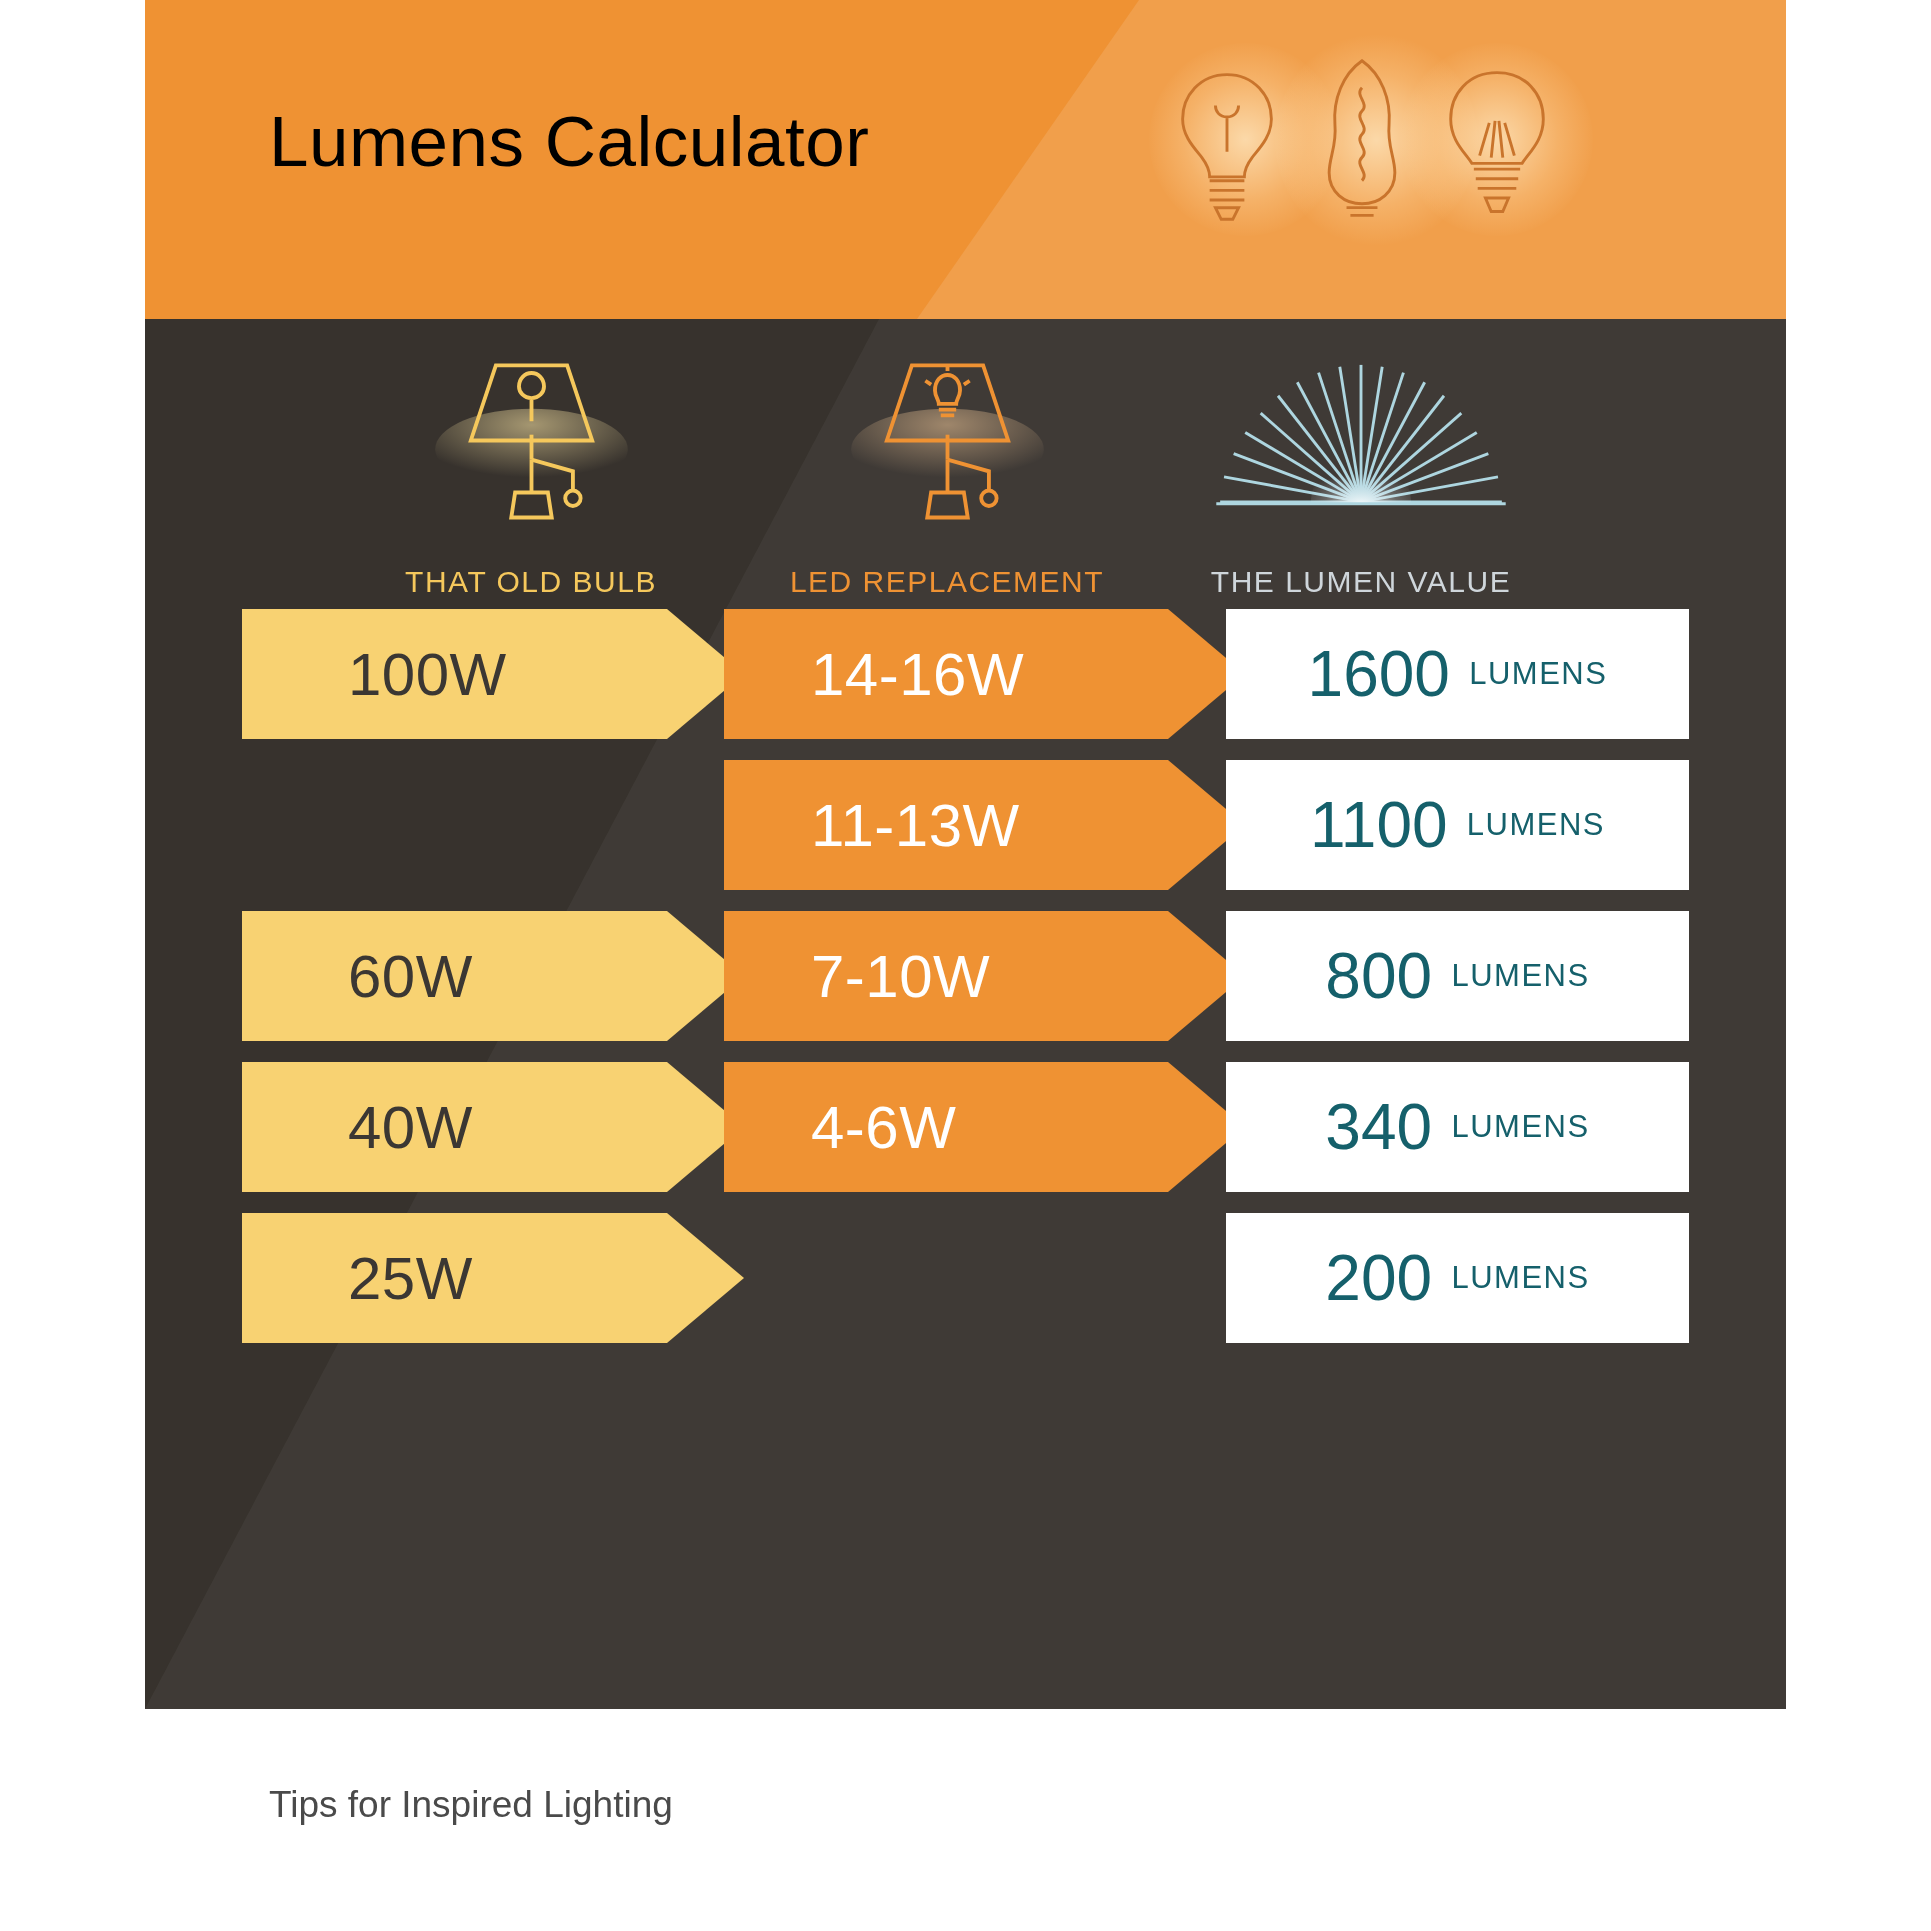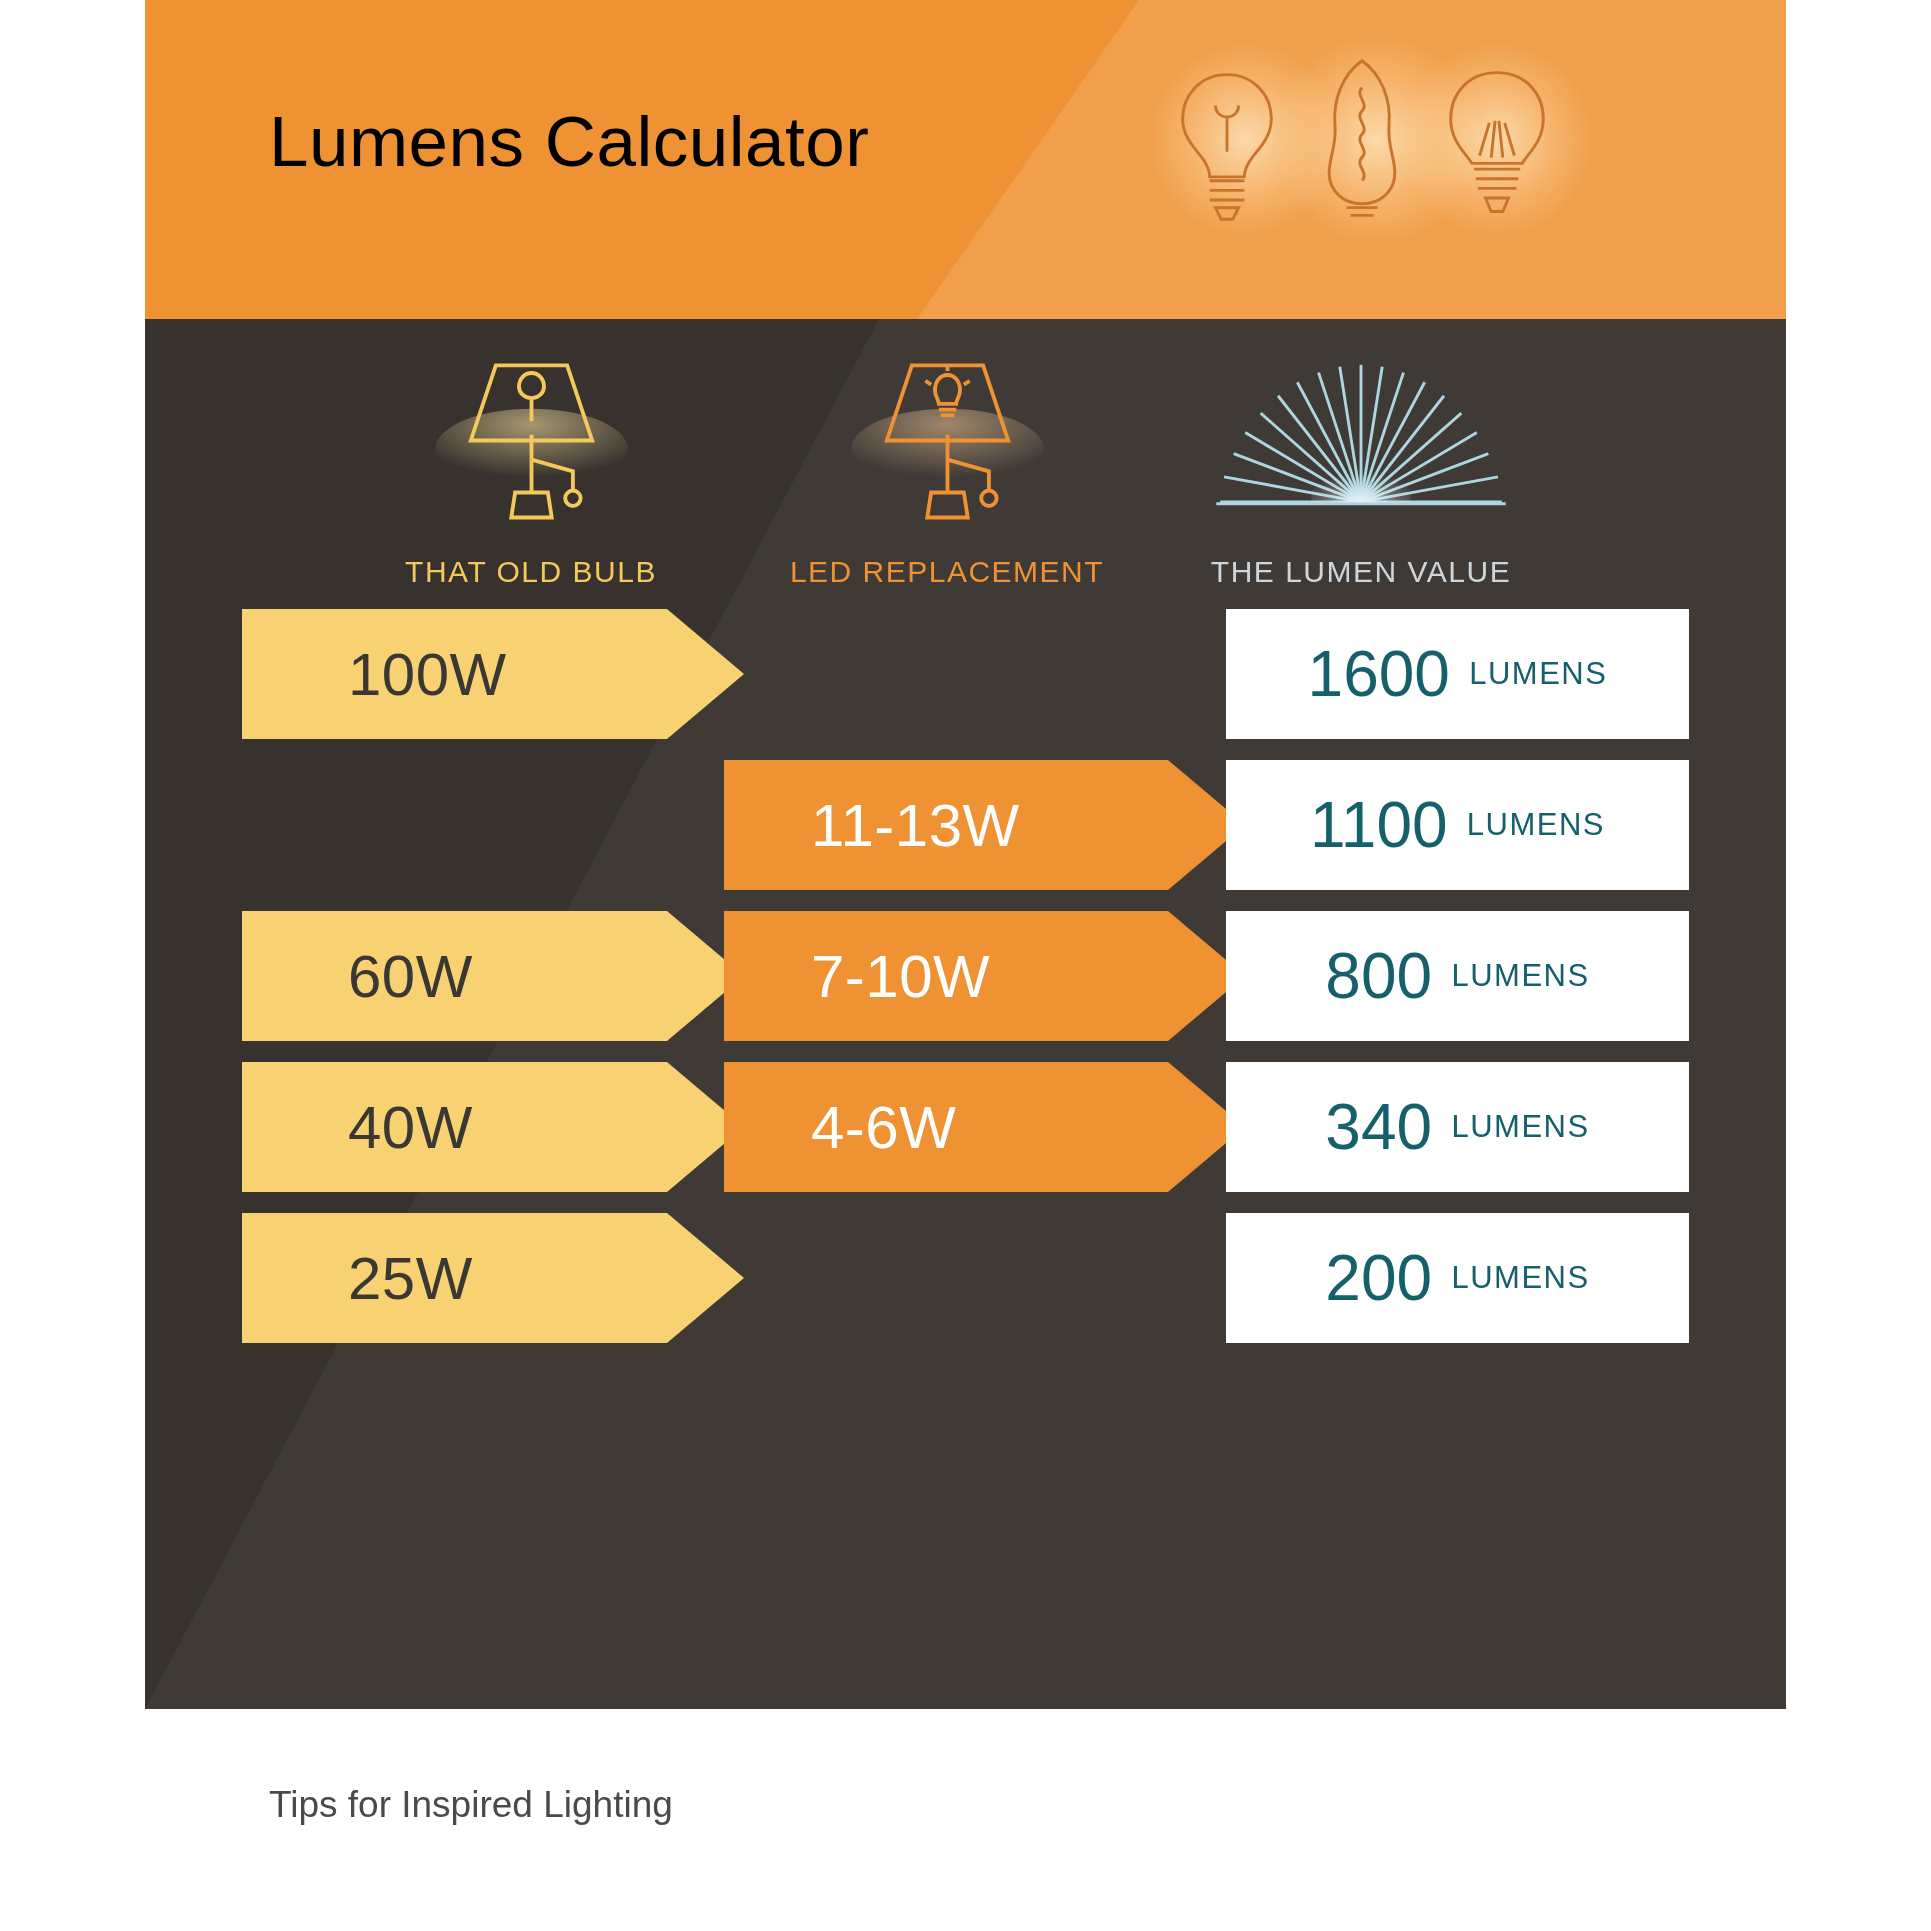--- a/index.html
+++ b/index.html
@@ -99,21 +99,21 @@
     width: 406px;
     text-align: center;
   }
   .colhead .icon-wrap {
     height: 193px;
     display: flex;
     align-items: flex-end;
     justify-content: center;
   }
   .colhead .label {
-    margin-top: 24px;
+    margin-top: 34px;
     font-size: 30px;
     letter-spacing: 1.5px;
   }
   .ch1 { left: 183px; }
   .ch2 { left: 599px; }
   .ch3 { left: 994px; }
   .ch1 .label { color: #f5c85c; }
   .ch2 .label { color: #ef9233; }
   .ch3 .label { color: #cfd6db; }
 
@@ -336,20 +336,23 @@
         <div class="label">LED REPLACEMENT</div>
       </div>
     </div>
 
     <div class="rows">
 
       <div class="row">
         <div class="cell cell-old">
           <span class="val">100W</span>
         </div>
+        <div class="cell cell-led">
+          <span class="val">14-16W</span>
+        </div>
         <div class="cell cell-lum">
           <span class="num">1600</span>
           <span class="unit">LUMENS</span>
         </div>
       </div>
 
       <div class="row">
         <div class="cell cell-led">
           <span class="val">11-13W</span>
         </div>

